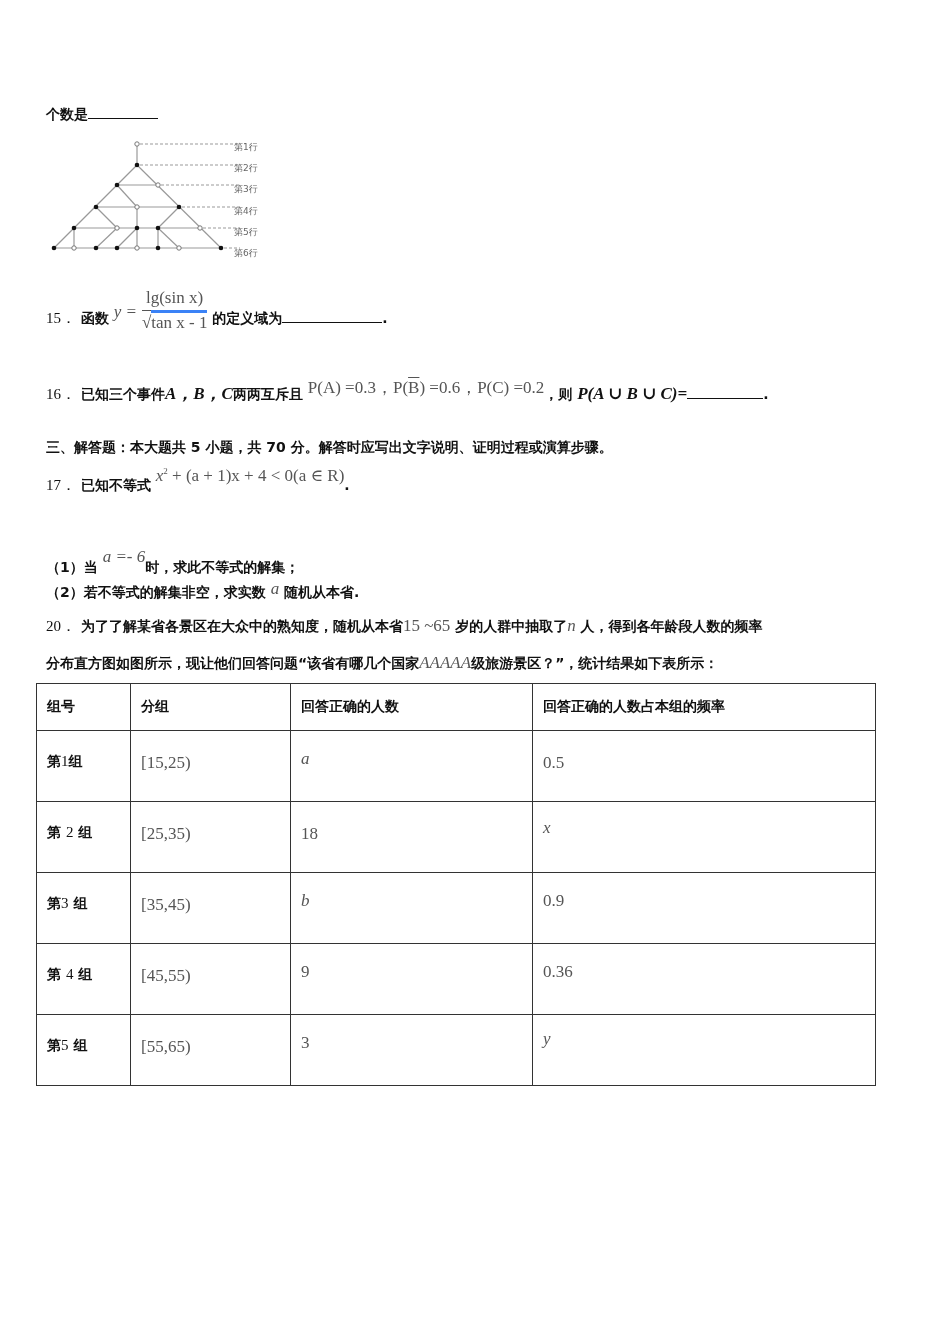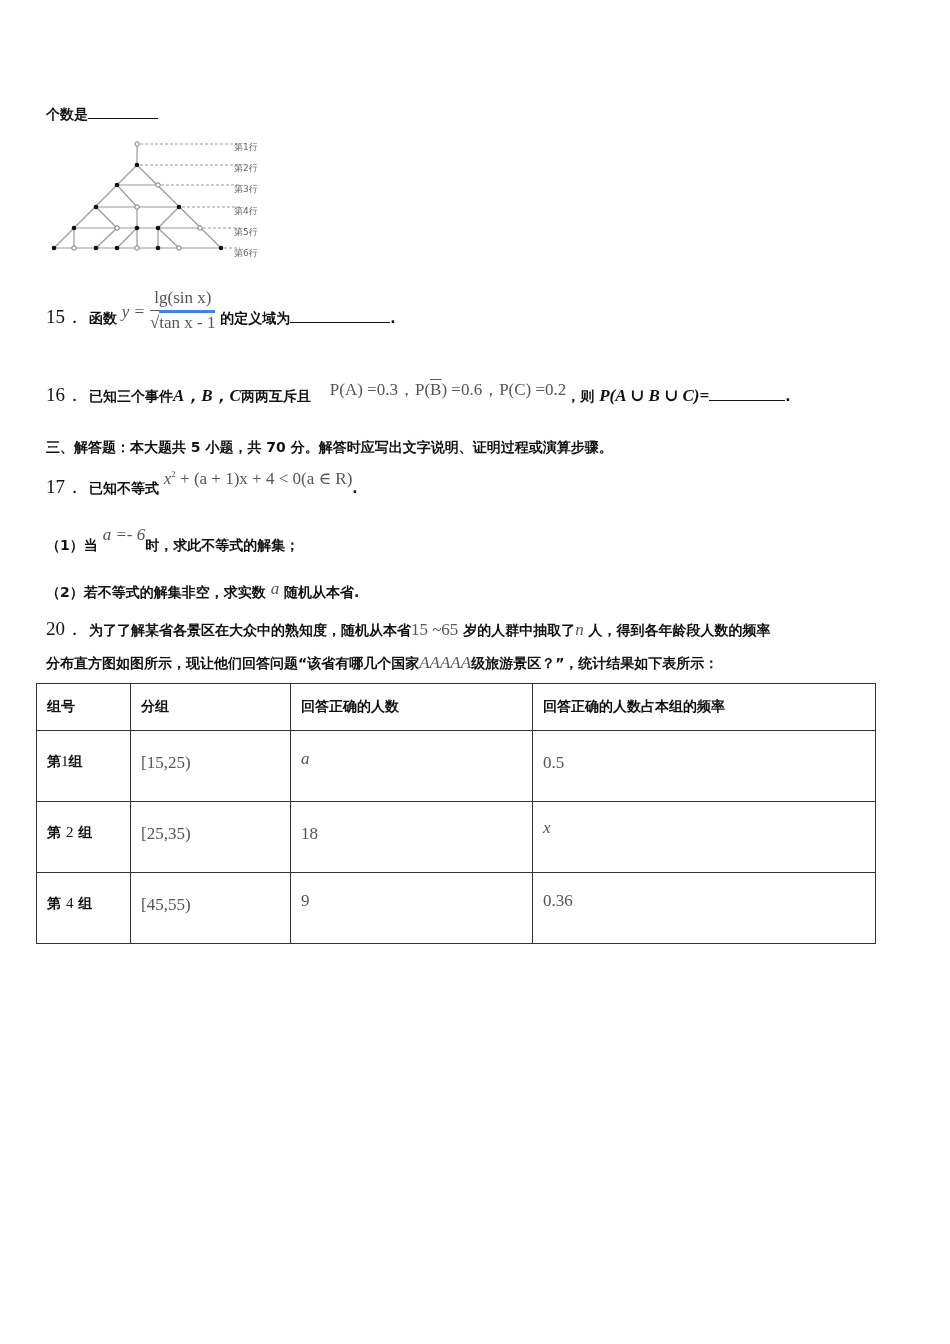--- a/index.html
+++ b/index.html
@@ -1,25 +1,25 @@
 <!DOCTYPE html>
 <html><head>
 <meta charset="utf-8">
 <style>
   html, body { margin: 0; padding: 0; background: #ffffff; }
   body { width: 950px; height: 1344px; position: relative; overflow: hidden;
          font-family: "DejaVu Sans", "Liberation Sans", sans-serif; color: #111; }
   .line { position: absolute; left: 46px; white-space: nowrap; font-size: 14px; font-weight: bold; color: #111; }
-  .num { font-family: "Liberation Serif", "DejaVu Serif", serif; font-weight: normal; font-size: 19px; }
+  .num { font-family: "Liberation Serif", "DejaVu Serif", serif; font-weight: normal; font-size: 15px; }
   .math { font-family: "Liberation Serif", "DejaVu Serif", serif; font-weight: normal; color: #555; font-size: 17px; }
   .mi { font-style: italic; }
   .bi { font-family: "Liberation Serif", "DejaVu Serif", serif; font-style: italic; font-weight: bold; font-size: 17px; }
   .blank { display: inline-block; border-bottom: 1.5px solid #111; height: 14px; vertical-align: baseline; }
   .sup { position: relative; top: -10px; }
-  .frac { display: inline-block; vertical-align: middle; text-align: right; position: relative; top: -8px; }
+  .frac { display: inline-block; vertical-align: middle; text-align: left; position: relative; top: -8px; }
   .frac .n { display: block; border-bottom: 1px solid #555; padding: 0 4px 2px; }
   .frac .d { display: block; padding-top: 2px; }
   .ol { text-decoration: overline; }
   table.data { position: absolute; left: 36px; top: 683px; width: 840px; border-collapse: collapse; }
   table.data td, table.data th { border: 1.5px solid #333; vertical-align: top; text-align: left; padding: 0 10px; font-size: 14px; font-weight: bold; }
   table.data th { height: 46px; vertical-align: middle; }
   table.data td { height: 70px; }
   .cell-math { font-family: "Liberation Serif", "DejaVu Serif", serif; font-weight: normal; color: #555; font-size: 17px; display: inline-block; margin-top: 18px; }
   .cell-interval { font-family: "Liberation Serif", "DejaVu Serif", serif; font-weight: normal; color: #555; font-size: 17px; display: inline-block; margin-top: 22px; }
   .cell-label { display: inline-block; margin-top: 22px; }
@@ -102,33 +102,33 @@
   <span class="math frac">
     <span class="n">lg(sin x)</span>
     <span class="d">√<span style="border-top:3px solid #3b82f6;">tan x - 1</span></span>
   </span>
   <span>的定义域为</span><span class="blank" style="width:100px;"></span><span>.</span>
 </div>
 
 <div class="line" style="top:382px;">
   <span class="num">16．</span>
   <span>已知三个事件</span><span class="bi">A，B，C</span><span>两两互斥且</span>
-  <span class="math sup" style="top:-6px;margin-left:14px;">P(A) =0.3，</span><span class="math sup" style="top:-6px;"><span>P(</span><span class="ol">B</span><span>) =0.6，</span></span><span class="math sup" style="top:-6px;">P(C) =0.2</span><span>，则</span>
+  <span class="math sup" style="top:-6px;">P(A) =0.3，</span><span class="math sup" style="top:-6px;"><span>P(</span><span class="ol">B</span><span>) =0.6，</span></span><span class="math sup" style="top:-6px;">P(C) =0.2</span><span>，则</span>
   <span class="bi">P(A ∪ B ∪ C)=</span><span class="blank" style="width:76px;"></span><span>.</span>
 </div>
 
 <div class="line" style="top:439px;">三、解答题：本大题共 5 小题，共 70 分。解答时应写出文字说明、证明过程或演算步骤。</div>
 
 <div class="line" style="top:474px;">
   <span class="num">17．</span>
   <span>已知不等式</span>
   <span class="math" style="position:relative; top:-9px;"><span class="mi">x</span><sup style="font-size:9px;">2</sup><span> + (a + 1)x + 4 &lt; 0(a ∈ R)</span></span><span>.</span>
 </div>
 
-<div class="line" style="top:535px;text-align:right;">
+<div class="line" style="top:557px;text-align:right;">
   <span>（1）当</span>
   <span class="math mi" style="position:relative; top:-10px;">a =- 6</span><span>时，求此不等式的解集；</span>
 </div>
 
 <div class="line" style="top:582px;">
   <span>（2）若不等式的解集非空，求实数</span>
   <span class="math mi" style="position:relative; top:-3px;">a</span>
   <span>随机从本省.</span>
 </div>
 
@@ -162,19 +162,31 @@
     <td><span class="cell-math mi">a</span></td>
     <td><span class="cell-math" style="margin-top:22px;">0.5</span></td>
   </tr>
   <tr>
     <td><span class="cell-label"><span>第</span> <span class="num">2</span> <span>组</span></span></td>
     <td><span class="cell-interval">[25,35)</span></td>
     <td><span class="cell-math" style="margin-top:22px;">18</span></td>
     <td><span class="cell-math mi" style="margin-top:16px;">x</span></td>
   </tr>
   <tr>
+    <td><span class="cell-label"><span>第</span><span class="num">3</span> <span>组</span></span></td>
+    <td><span class="cell-interval">[35,45)</span></td>
+    <td><span class="cell-math mi">b</span></td>
+    <td><span class="cell-math">0.9</span></td>
+  </tr>
+  <tr>
     <td><span class="cell-label"><span>第</span> <span class="num">4</span> <span>组</span></span></td>
     <td><span class="cell-interval">[45,55)</span></td>
     <td><span class="cell-math">9</span></td>
     <td><span class="cell-math">0.36</span></td>
   </tr>
+  <tr>
+    <td><span class="cell-label"><span>第</span><span class="num">5</span> <span>组</span></span></td>
+    <td><span class="cell-interval">[55,65)</span></td>
+    <td><span class="cell-math">3</span></td>
+    <td><span class="cell-math mi" style="margin-top:14px;">y</span></td>
+  </tr>
 </tbody>
   </table>
 
 </body></html>

